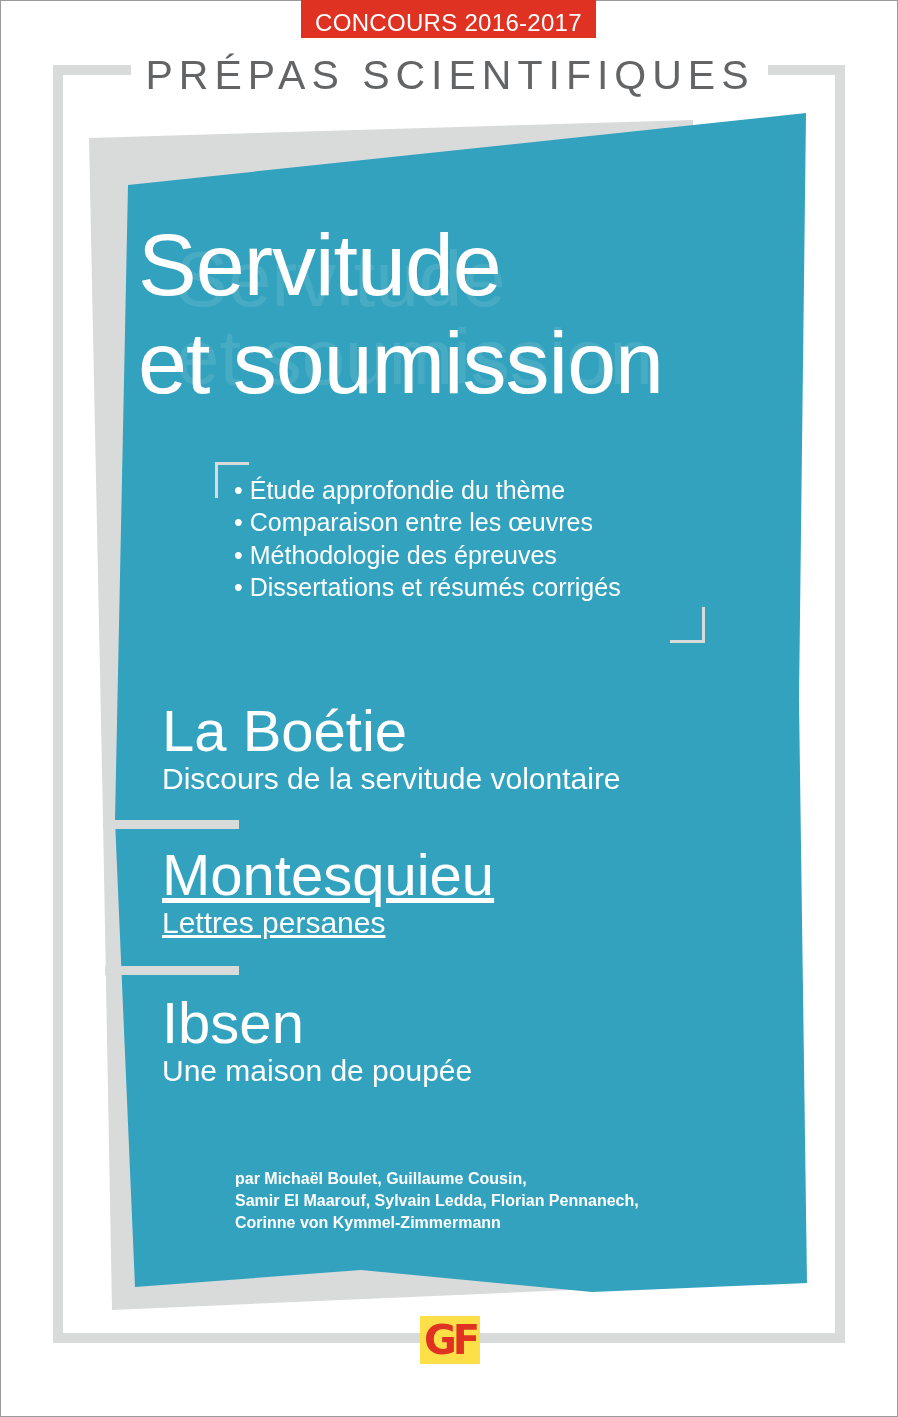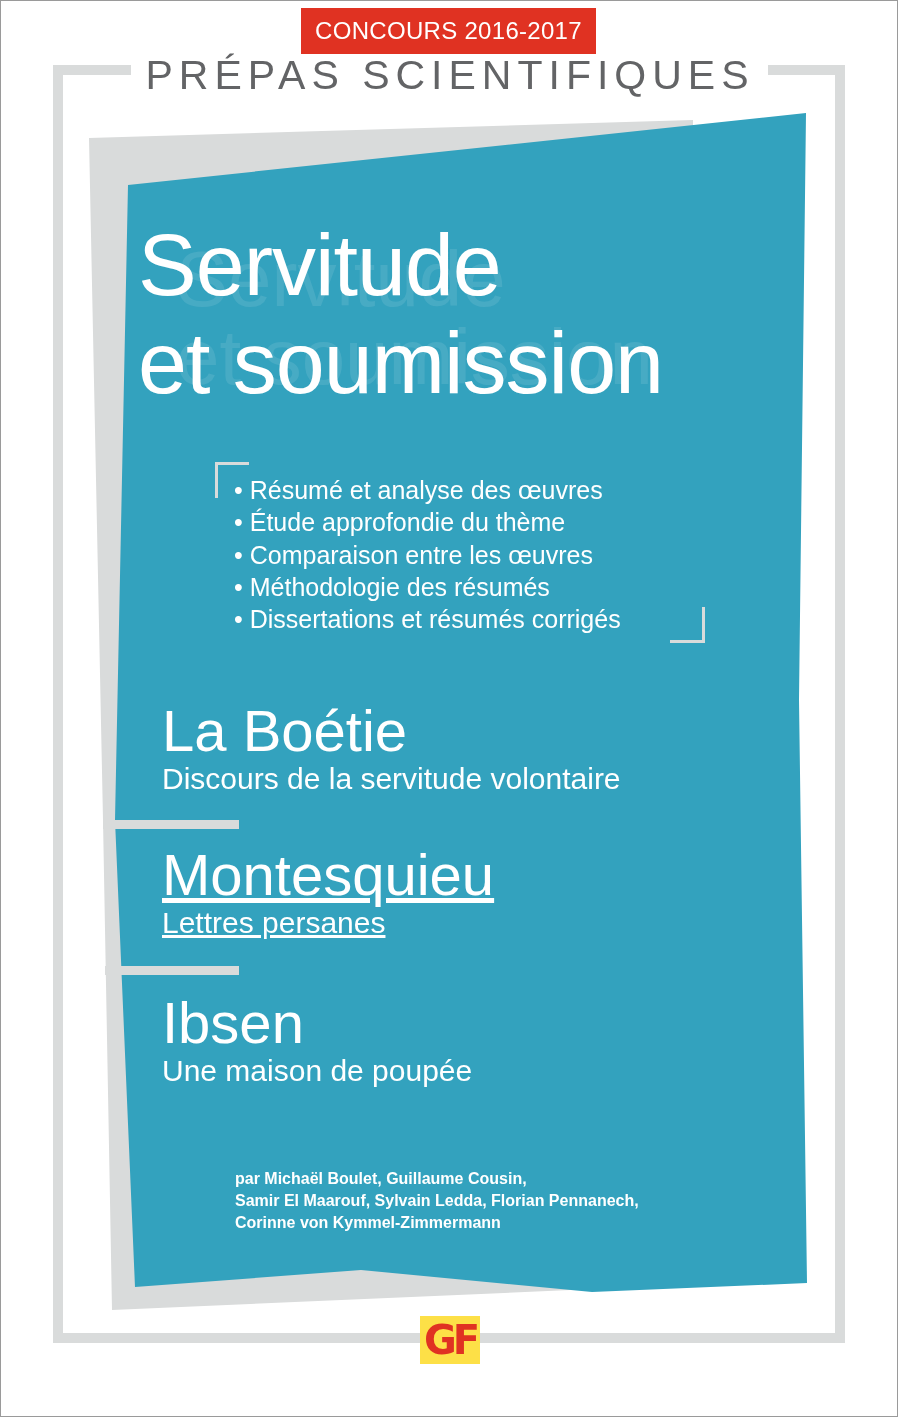--- a/index.html
+++ b/index.html
@@ -6,23 +6,23 @@
   body {
     width:898px; height:1417px; position:relative; overflow:hidden;
     background:#ffffff;
     font-family:"Liberation Sans", "DejaVu Sans", sans-serif;
   }
   .page-border {
     position:absolute; left:0; top:0; width:896px; height:1415px;
     border:1px solid #9a9a9a; pointer-events:none;
   }
   .badge {
-    position:absolute; left:301px; top:0; width:295px; height:46px;
+    position:absolute; left:301px; top:0; width:295px; height:38px;
     background:#e03222; color:#ffffff;
-    font-size:24px; line-height:46px; text-align:center; letter-spacing:0.3px;margin-top:8px;
+    font-size:24px; line-height:46px; text-align:center; letter-spacing:0.3px;
   }
   
   .frame-seg { position:absolute; background:#d9dbdb; }
   .series-title {
     position:absolute; left:140px; top:52px; width:620px; text-align:center;
     font-size:41px; color:#636466; letter-spacing:6px; line-height:46px;
   }
   svg.shapes { position:absolute; left:0; top:0; }
   .ghost {
     position:absolute; left:176px; top:240px; color:rgba(255,255,255,0.10);
@@ -87,24 +87,23 @@
   <div>Servitude</div>
   <div>et soumission</div>
 </div>
 
 <div class="bracket" style="left:215px; top:462px; width:34px; height:3px;"></div>
 <div class="bracket" style="left:215px; top:462px; width:3px; height:36px;"></div>
 <div class="bracket" style="left:702px; top:607px; width:3px; height:36px;"></div>
 <div class="bracket" style="left:670px; top:640px; width:35px; height:3px;"></div>
 
 <ul class="features">
-  <li>Résumé et analyse des œuvres</li>
   <li>Étude approfondie du thème</li>
   <li>Comparaison entre les œuvres</li>
-  <li>Méthodologie des résumés</li>
+  <li>Méthodologie des épreuves</li>
   <li>Dissertations et résumés corrigés</li>
 </ul>
 
 <div class="work" style="top:700px;">
   <div class="author">La Boétie</div>
   <div class="title">Discours de la servitude volontaire</div>
 </div>
 <div class="work" style="top:844px;text-decoration:underline;">
   <div class="author">Montesquieu</div>
   <div class="title">Lettres persanes</div>

